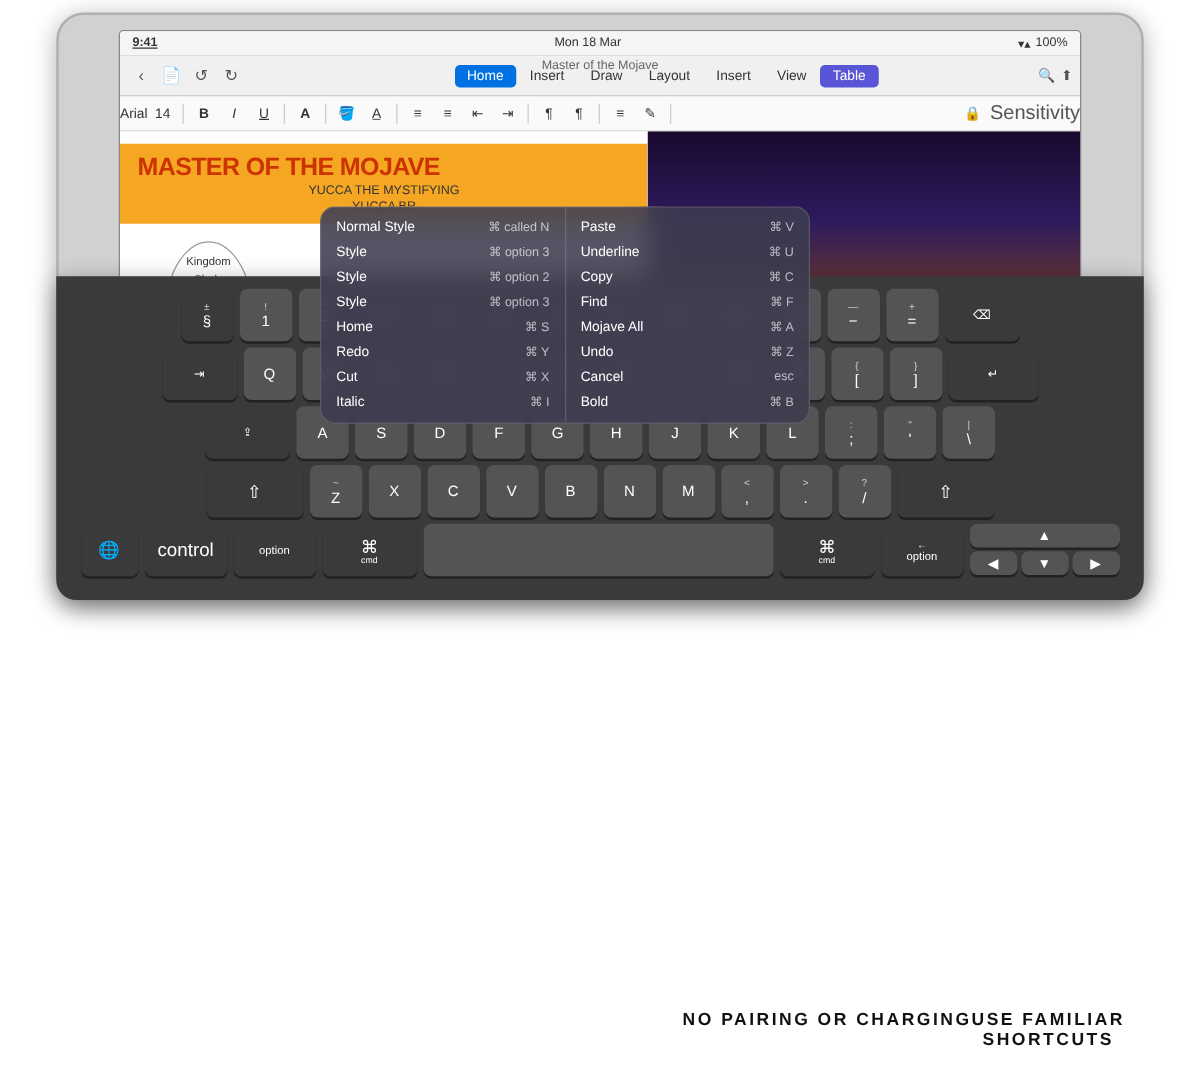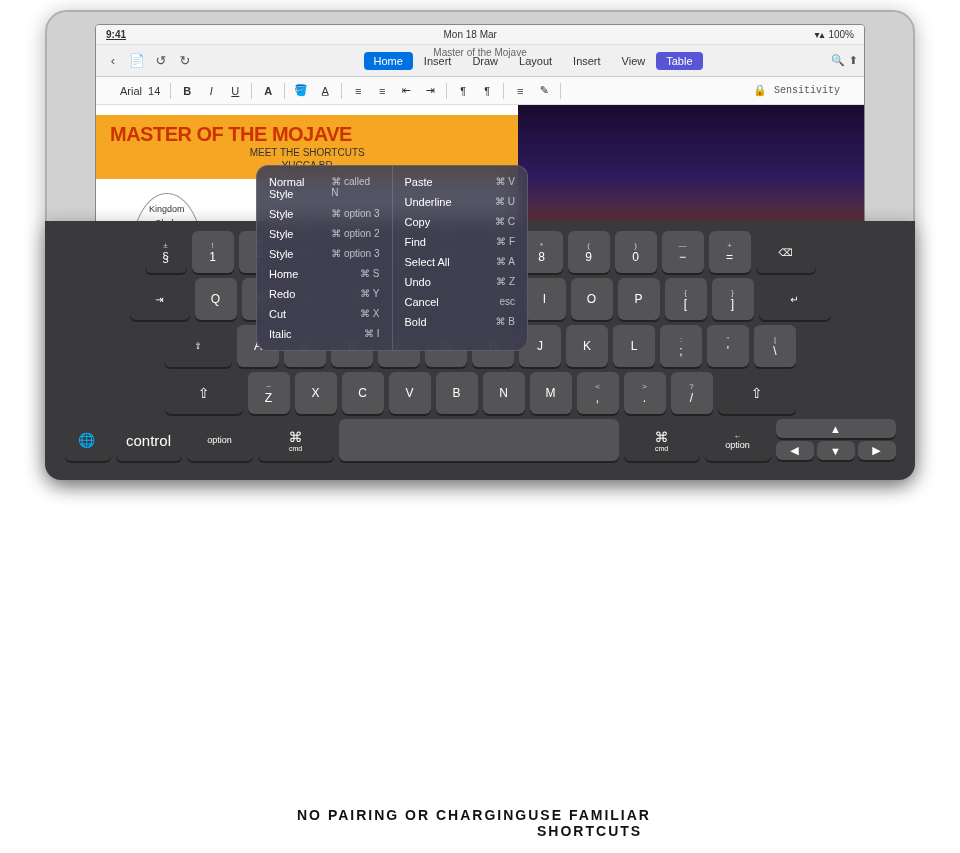--- a/index.html
+++ b/index.html
@@ -146,21 +146,21 @@
       color: #555;
     }
 
     
     .format-bar {
       height: 28px;
       background: #fafafa;
       border-bottom: 1px solid #ddd;
       display: flex;
       align-items: center;
-      padding: 0 24px;
+      padding: 0 0;
       gap: 4px;
       font-size: 11px;
       color: #333;
     }
     .format-font { font-size: 11px; margin-right: 2px; }
     .format-size { font-size: 11px; margin-right: 4px; }
     .format-sep { width: 1px; height: 16px; background: #ccc; margin: 0 2px; }
     .format-btn {
       width: 20px;
       height: 20px;
@@ -187,27 +187,26 @@
       margin-top: 1px;
     }
     .format-right {
       margin-left: auto;
       display: flex;
       align-items: center;
       gap: 4px;
       font-size: 11px;
     }
     .sensitivity-btn {
-      font-size: 10px;
+      font-size: 16px;
       color: #555;
       display: flex;
       align-items: center;
       gap: 2px;
       cursor: pointer;
-      font-family: Liberation Mono, monospace;
     }
 
     
     .doc-content {
       display: flex;
       height: calc(100% - 80px);
       position: relative;
     }
     .doc-left {
       width: 55%;
@@ -294,21 +293,21 @@
       right: 0;
       height: 60px;
       background: #1a0a1a;
     }
 
     
     .context-menu {
       position: absolute;
       top: 60px;
       left: 160px;
-      width: 272px;
+      width: 392px;
       background: rgba(60, 60, 80, 0.88);
       backdrop-filter: blur(10px);
       border-radius: 12px;
       display: flex;
       border: 1px solid rgba(255,255,255,0.15);
       overflow: hidden;
       z-index: 100;
     }
     .context-col {
       flex: 1;
@@ -431,23 +430,23 @@
     .key.cmd-key { min-width: 76px; font-size: 9px; }
     .key.cmd-key-r { min-width: 76px; font-size: 9px; }
     .key.opt-key-r { min-width: 66px; font-size: 9px; }
     .key.arrow-key { min-width: 38px; height: 20px; font-size: 10px; }
 
     
     .bottom-labels {
       position: absolute;
       bottom: 14px;
       left: 0;
-      right: 12px;
-      display: flex;
-      justify-content: center;
+      right: 0;
+      display: flex;
+      justify-content: flex-end;
       padding: 0 60px;
     }
     .bottom-label {
       font-family: 'Futura', 'Century Gothic', Arial, sans-serif;
       font-size: 14px;
       font-weight: 700;
       letter-spacing: 2px;
       text-transform: uppercase;
       color: #111;
       text-align: center;
@@ -525,21 +524,21 @@
           <div class="format-btn">🔒</div>
           <div class="sensitivity-btn">Sensitivity</div>
         </div>
       </div>
 
       <div class="doc-content">
         <div class="doc-left">
 
           <div class="doc-header">
             <div class="doc-title">MASTER OF THE MOJAVE</div>
-            <div class="doc-subtitle">MEET THE SHORTCUTS</div>
+            <div class="doc-subtitle">YUCCA THE MYSTIFYING</div>
             <div class="doc-subtitle">YUCCA BR</div>
           </div>
 
           <div style="display:flex; margin-top:6px;">
             <div class="classification-box">
               <div>Kingdom</div>
               <div>Clade</div>
               <div>Clade</div>
               <div>Order</div>
               <div>Family</div>
@@ -621,21 +620,21 @@
             </div>
             <div class="context-item">
               <span class="label">Copy</span>
               <span class="shortcut">⌘ C</span>
             </div>
             <div class="context-item">
               <span class="label">Find</span>
               <span class="shortcut">⌘ F</span>
             </div>
             <div class="context-item">
-              <span class="label">Select All</span>
+              <span class="label">Mojave All</span>
               <span class="shortcut">⌘ A</span>
             </div>
             <div class="context-item">
               <span class="label">Undo</span>
               <span class="shortcut">⌘ Z</span>
             </div>
             <div class="context-item">
               <span class="label">Cancel</span>
               <span class="shortcut">esc</span>
             </div>

